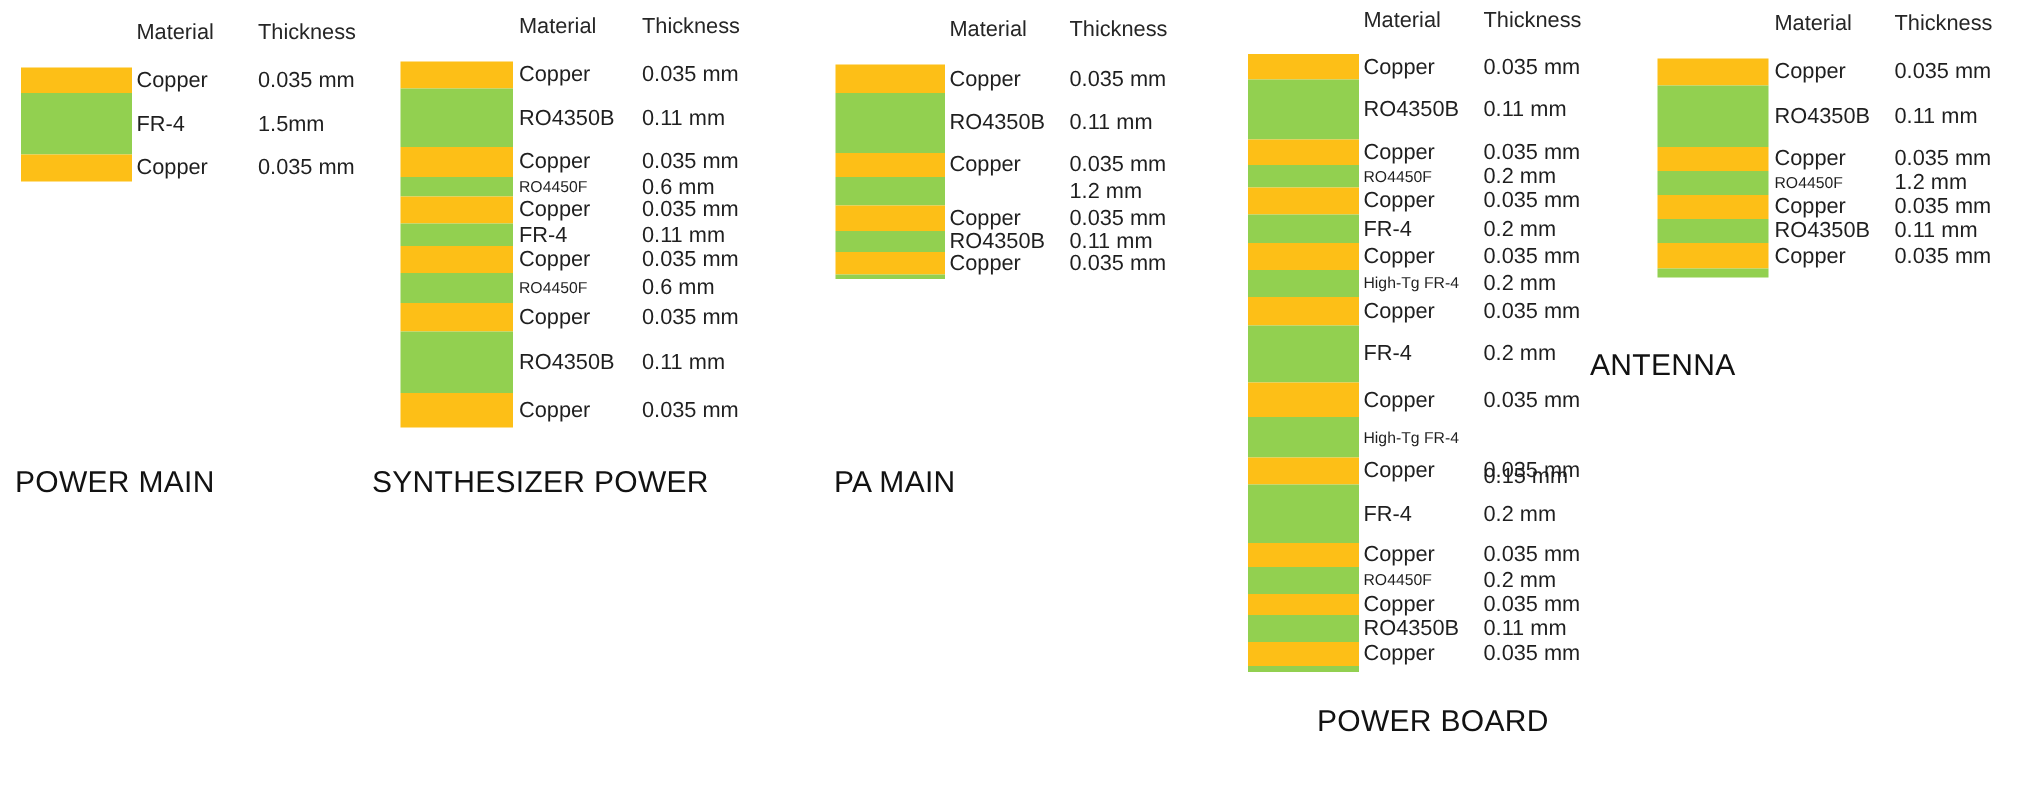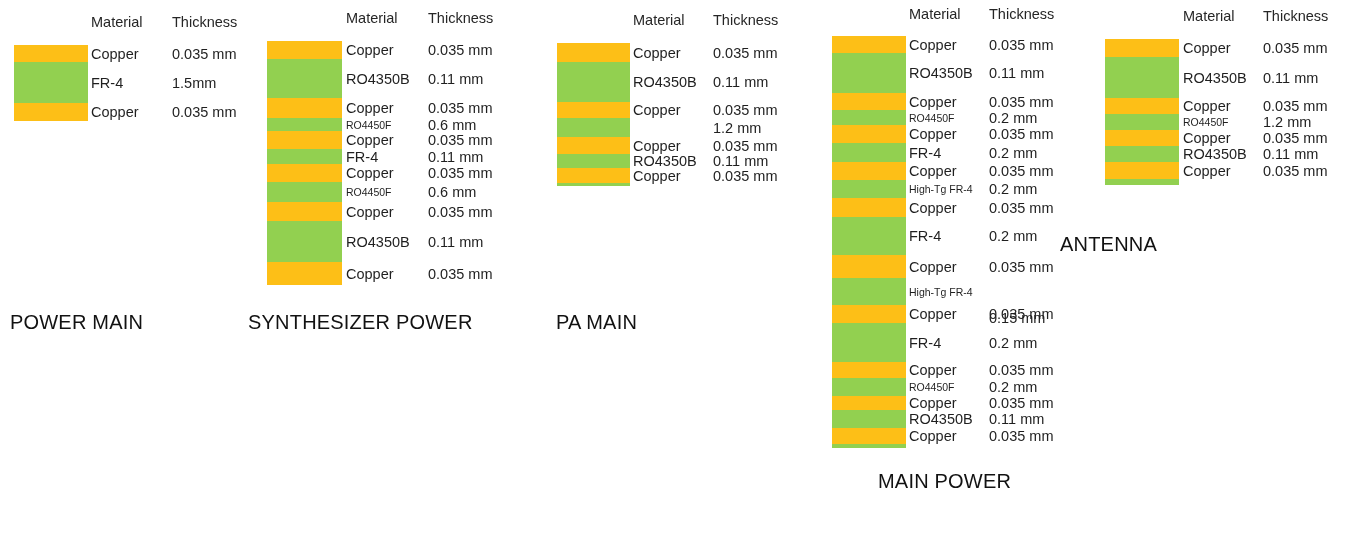--- a/index.html
+++ b/index.html
@@ -157,21 +157,21 @@
       <div class="cell" style="left: 909px; top: 362px; height: 16px;">Copper</div>
       <div class="cell" style="left: 989px; top: 362px; height: 16px;">0.035 mm</div>
       <div class="cell small" style="left: 909px; top: 378px; height: 18px;">RO4450F</div>
       <div class="cell" style="left: 989px; top: 378px; height: 18px;">0.2 mm</div>
       <div class="cell" style="left: 909px; top: 396px; height: 14px;">Copper</div>
       <div class="cell" style="left: 989px; top: 396px; height: 14px;">0.035 mm</div>
       <div class="cell" style="left: 909px; top: 410px; height: 18px;">RO4350B</div>
       <div class="cell" style="left: 989px; top: 410px; height: 18px;">0.11 mm</div>
       <div class="cell" style="left: 909px; top: 428px; height: 16px;">Copper</div>
       <div class="cell" style="left: 989px; top: 428px; height: 16px;">0.035 mm</div>
-      <div class="board-title" style="left: 878px; top: 470px;">MAIN POWER</div>
+      <div class="board-title" style="left: 878px; top: 470px;">POWER BOARD</div>
     </div>
     <div class="board-group">
       <div class="col-header" style="left: 1183px; top: 9px; position: absolute;">Material</div>
       <div class="col-header" style="left: 1263px; top: 9px; position: absolute;">Thickness</div>
       <div class="stack" style="left: 1105px; top: 39px; width: 74px;">
         <div class="layer" style="height: 18px; background: rgb(253, 191, 23);"></div>
         <div class="layer" style="height: 41px; background: rgb(146, 208, 80);"></div>
         <div class="layer" style="height: 16px; background: rgb(253, 191, 23);"></div>
         <div class="layer" style="height: 16px; background: rgb(146, 208, 80);"></div>
         <div class="layer" style="height: 16px; background: rgb(253, 191, 23);"></div>

